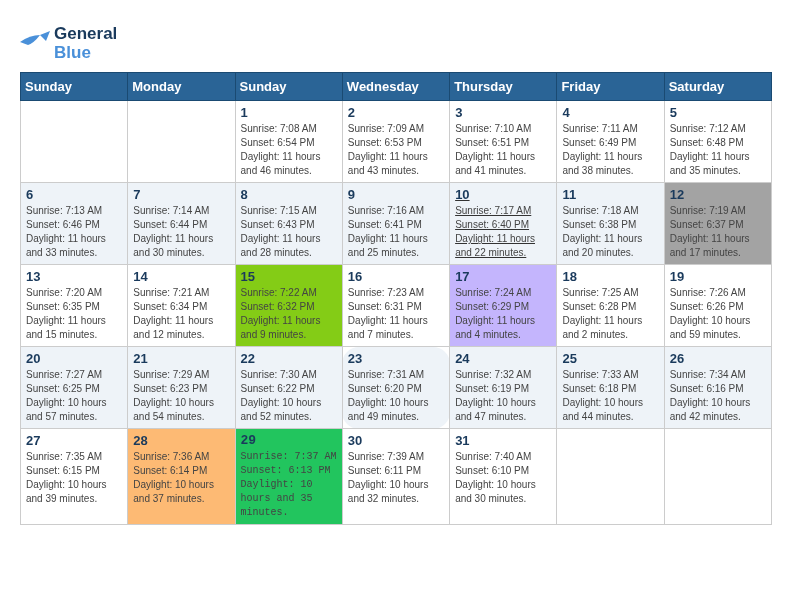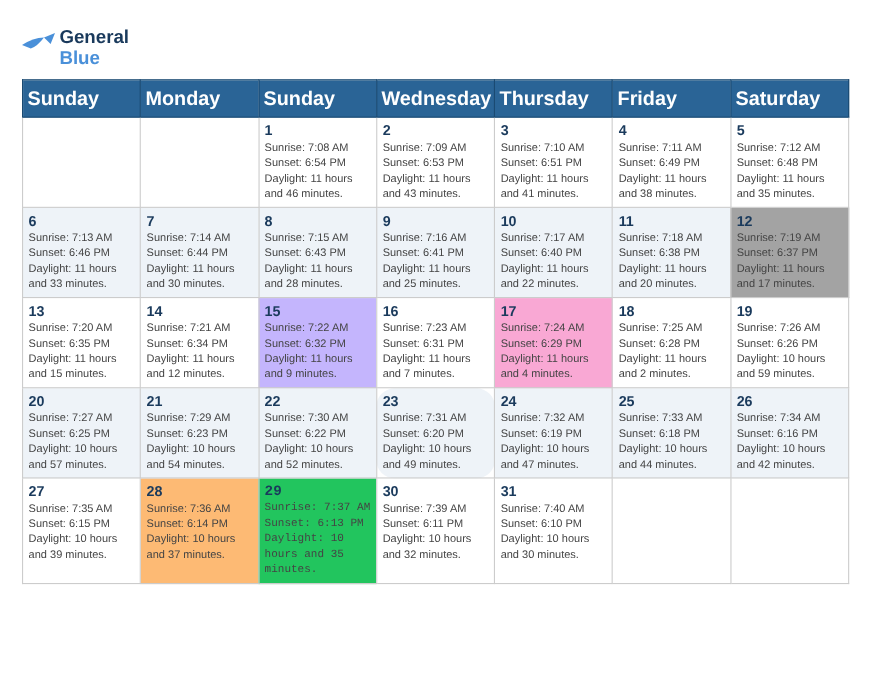--- a/index.html
+++ b/index.html
@@ -34,21 +34,21 @@
       color: #333;
     }
     table {
       width: 100%;
       border-collapse: collapse;
       table-layout: fixed;
     }
     th {
       background-color: #2a6496;
       color: #fff;
-      font-size: 18px;
+      font-size: 13px;
       font-weight: bold;
       padding: 6px 4px;
       text-align: left;
       border: 1px solid #1a4a72;
     }
     td {
       vertical-align: top;
       border: 1px solid #ccc;
       padding: 4px 5px;
       font-size: 10.5px;
@@ -149,21 +149,21 @@
           <div class="day-info">Sunrise: 7:14 AM<br>Sunset: 6:44 PM<br>Daylight: 11 hours and 30 minutes.</div>
         </td>
         <td style="background: rgb(238, 243, 248);">
           <span class="day-num">8</span>
           <div class="day-info">Sunrise: 7:15 AM<br>Sunset: 6:43 PM<br>Daylight: 11 hours and 28 minutes.</div>
         </td>
         <td style="background: rgb(238, 243, 248);">
           <span class="day-num">9</span>
           <div class="day-info">Sunrise: 7:16 AM<br>Sunset: 6:41 PM<br>Daylight: 11 hours and 25 minutes.</div>
         </td>
-        <td style="background: rgb(238, 243, 248);">
+        <td style="background: rgb(238, 243, 248); text-decoration: underline;">
           <span class="day-num">10</span>
           <div class="day-info">Sunrise: 7:17 AM<br>Sunset: 6:40 PM<br>Daylight: 11 hours and 22 minutes.</div>
         </td>
         <td style="background: rgb(238, 243, 248); margin-top: 32px;">
           <span class="day-num">11</span>
           <div class="day-info">Sunrise: 7:18 AM<br>Sunset: 6:38 PM<br>Daylight: 11 hours and 20 minutes.</div>
         </td>
         <td style="background: #a3a3a3;">
           <span class="day-num">12</span>
           <div class="day-info">Sunrise: 7:19 AM<br>Sunset: 6:37 PM<br>Daylight: 11 hours and 17 minutes.</div>
@@ -171,29 +171,29 @@
       </tr>
       <tr>
         <td style="background: rgb(255, 255, 255);">
           <span class="day-num">13</span>
           <div class="day-info">Sunrise: 7:20 AM<br>Sunset: 6:35 PM<br>Daylight: 11 hours and 15 minutes.</div>
         </td>
         <td style="background: rgb(255, 255, 255);">
           <span class="day-num">14</span>
           <div class="day-info">Sunrise: 7:21 AM<br>Sunset: 6:34 PM<br>Daylight: 11 hours and 12 minutes.</div>
         </td>
-        <td style="background: #c4b5fd;">
+        <td style="background: #84cc16;">
           <span class="day-num">15</span>
           <div class="day-info">Sunrise: 7:22 AM<br>Sunset: 6:32 PM<br>Daylight: 11 hours and 9 minutes.</div>
         </td>
         <td style="background: rgb(255, 255, 255);">
           <span class="day-num">16</span>
           <div class="day-info">Sunrise: 7:23 AM<br>Sunset: 6:31 PM<br>Daylight: 11 hours and 7 minutes.</div>
         </td>
-        <td style="background: #f9a8d4;">
+        <td style="background: #c4b5fd;">
           <span class="day-num">17</span>
           <div class="day-info">Sunrise: 7:24 AM<br>Sunset: 6:29 PM<br>Daylight: 11 hours and 4 minutes.</div>
         </td>
         <td style="background: rgb(255, 255, 255);">
           <span class="day-num">18</span>
           <div class="day-info">Sunrise: 7:25 AM<br>Sunset: 6:28 PM<br>Daylight: 11 hours and 2 minutes.</div>
         </td>
         <td style="background: rgb(255, 255, 255);">
           <span class="day-num">19</span>
           <div class="day-info">Sunrise: 7:26 AM<br>Sunset: 6:26 PM<br>Daylight: 10 hours and 59 minutes.</div>

